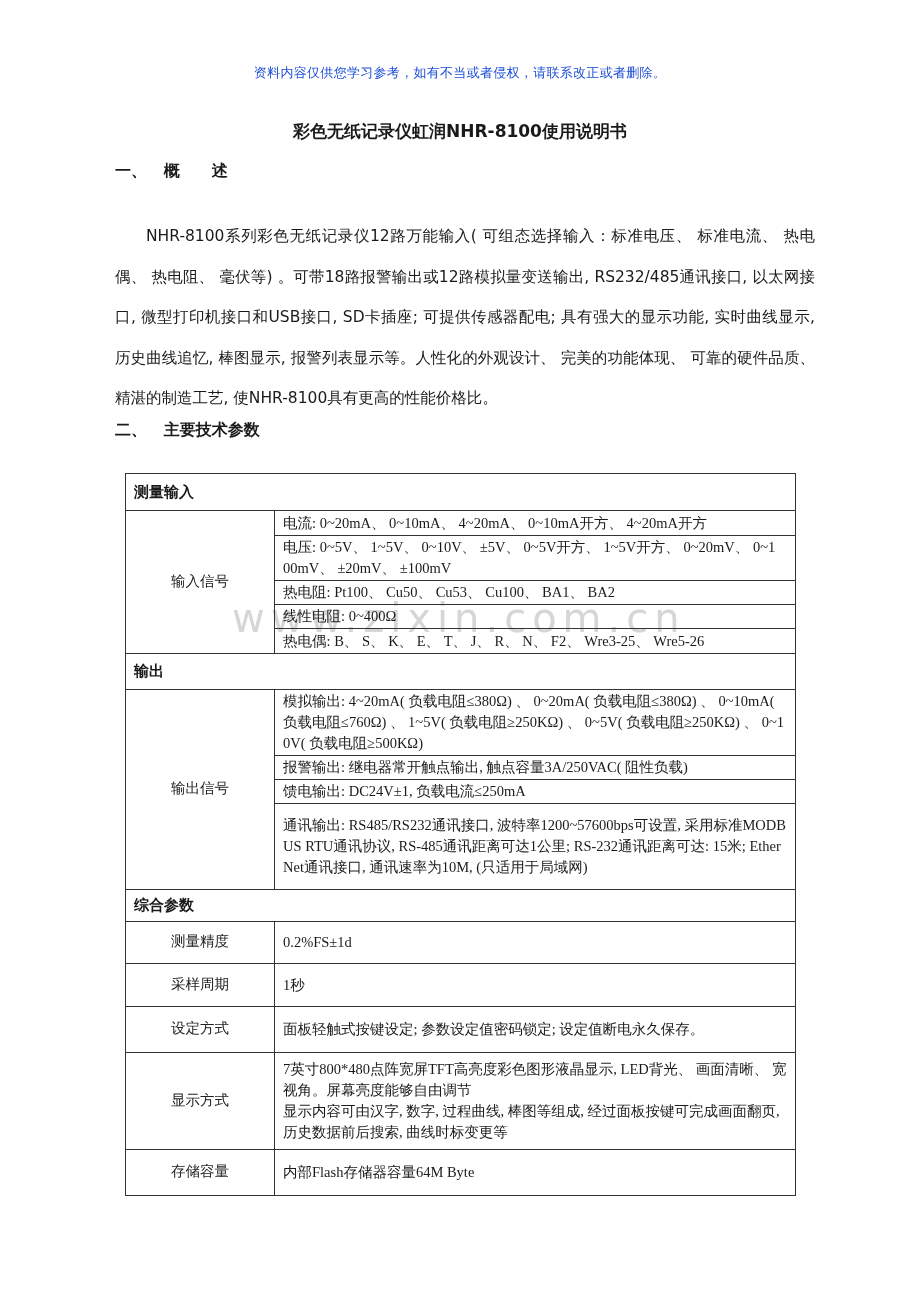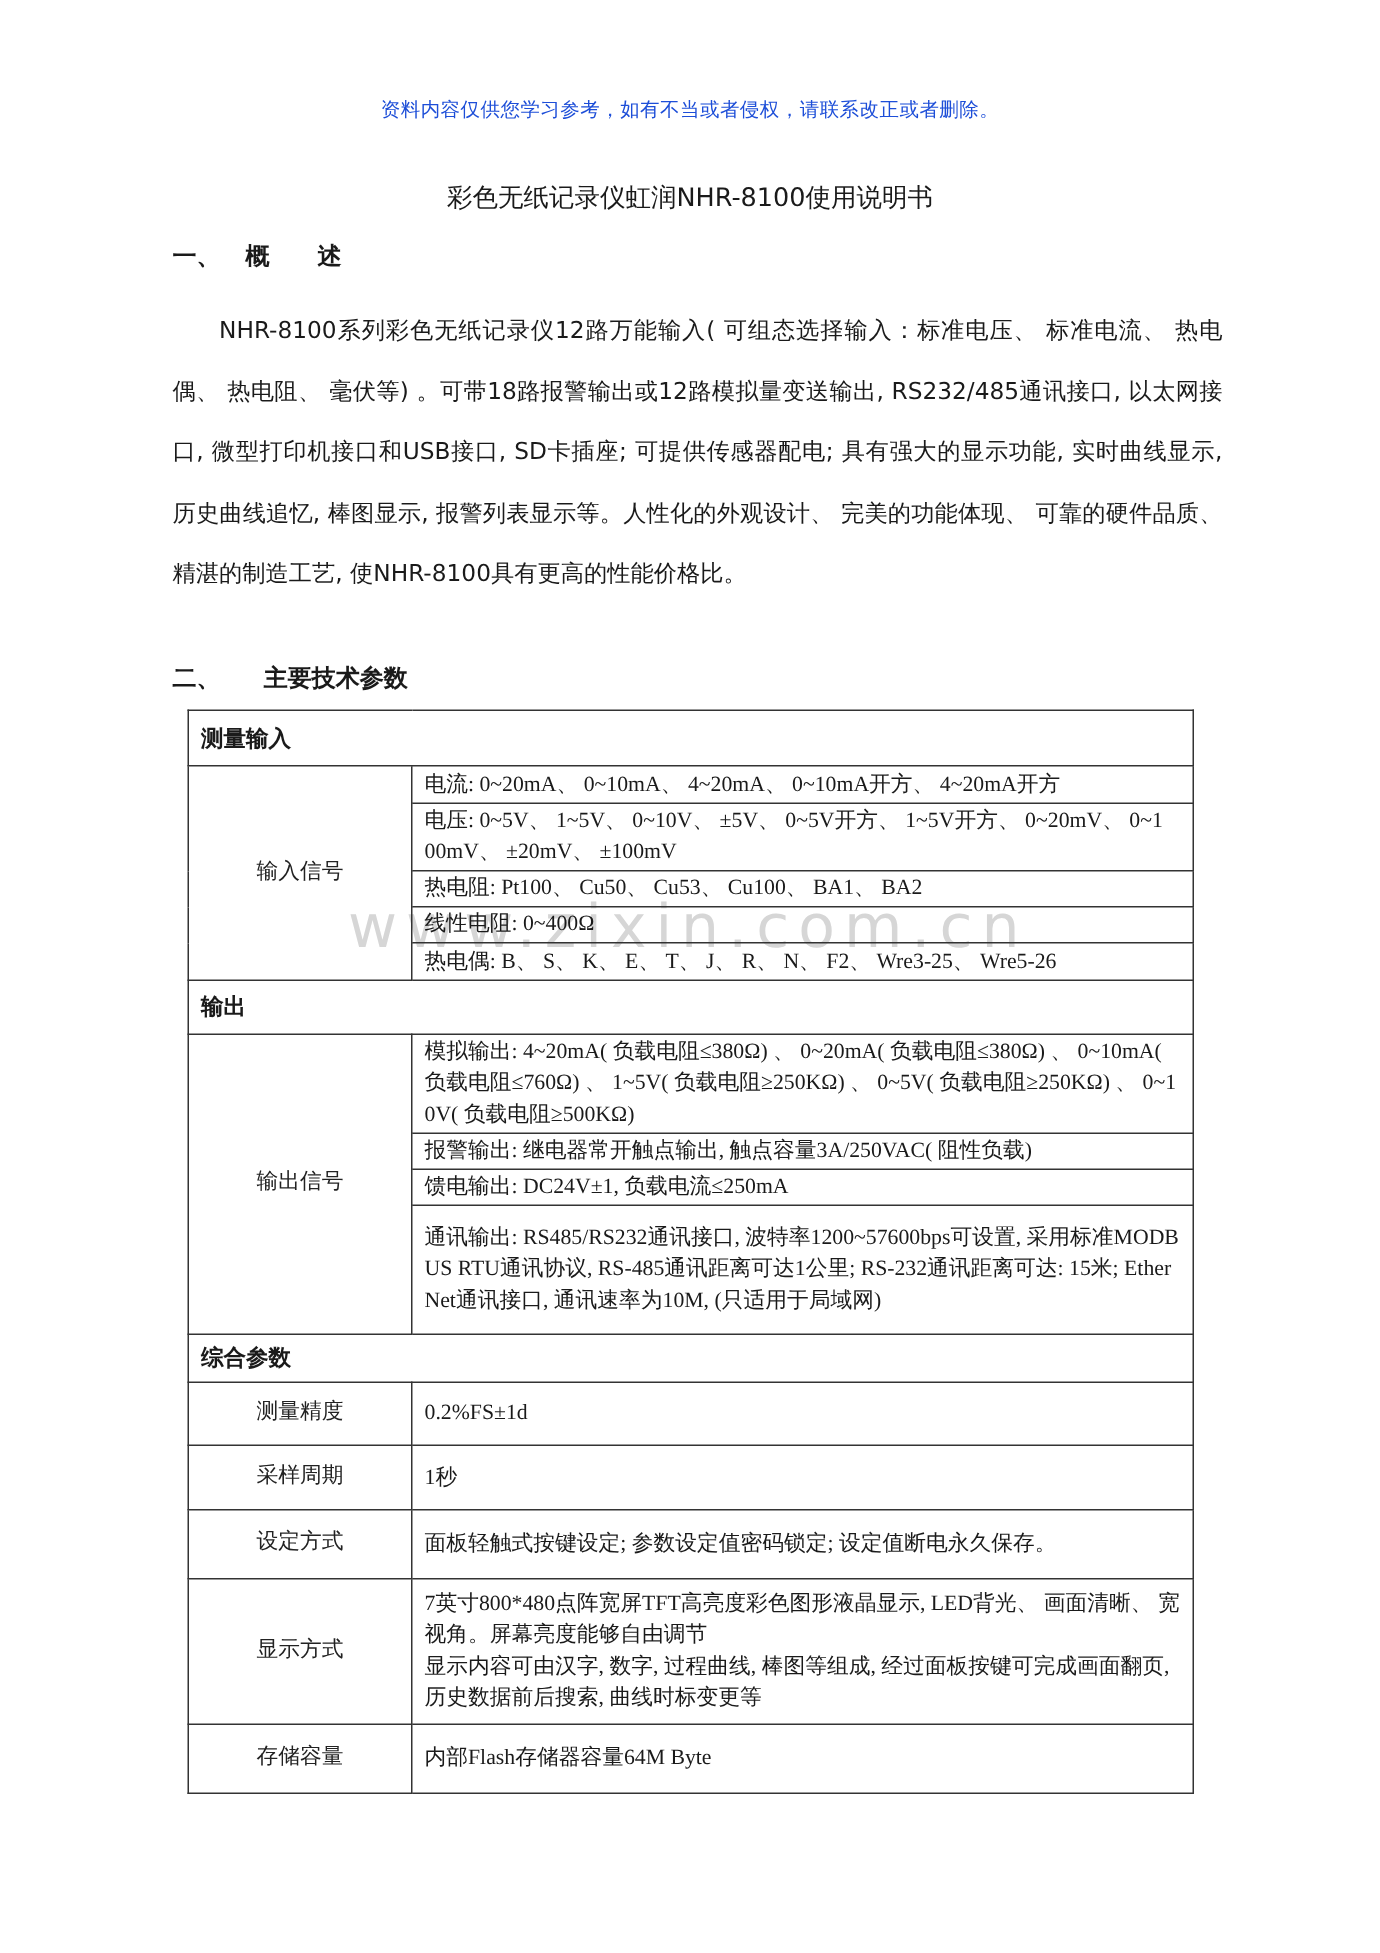--- a/index.html
+++ b/index.html
@@ -8,31 +8,31 @@
     font-family: "DejaVu Serif", "Liberation Serif", serif;
     color: #1a1a1a;
   }
   .disclaimer {
     position: absolute; left: 0; width: 920px; top: 64px;
     text-align: center; font-size: 13px; color: #1d4ed8;
     font-family: "DejaVu Sans", sans-serif; letter-spacing: 0.3px;
   }
   .doc-title {
     position: absolute; left: 0; width: 920px; top: 120px;
-    text-align: center; font-size: 17px; font-weight: normal;
+    text-align: center; font-size: 17px; font-weight: bold;
     font-family: "DejaVu Sans", sans-serif;
   }
   .section-heading {
     position: absolute; left: 115px; font-size: 16px; font-weight: bold;
     font-family: "DejaVu Sans", sans-serif;
   }
   .sec1 { top: 161px; }
-  .sec2 { top: 442px; font-family: Liberation Mono, monospace; }
+  .sec2 { top: 420px; }
   .intro {
-    position: absolute; left: 115px; top: 200px; width: 700px;
+    position: absolute; left: 115px; top: 216px; width: 700px;
     font-size: 15.5px; line-height: 40.5px; text-align: justify;
     text-indent: 2em;
     font-family: "DejaVu Sans", sans-serif; color: #1a1a1a;
   }
   .watermark {
     position: absolute; left: 232px; top: 595px;
     font-family: "DejaVu Sans", sans-serif; font-size: 40px;
     color: #d6d6d6; letter-spacing: 6px; z-index: 0; pointer-events: none;
     white-space: nowrap;
   }

